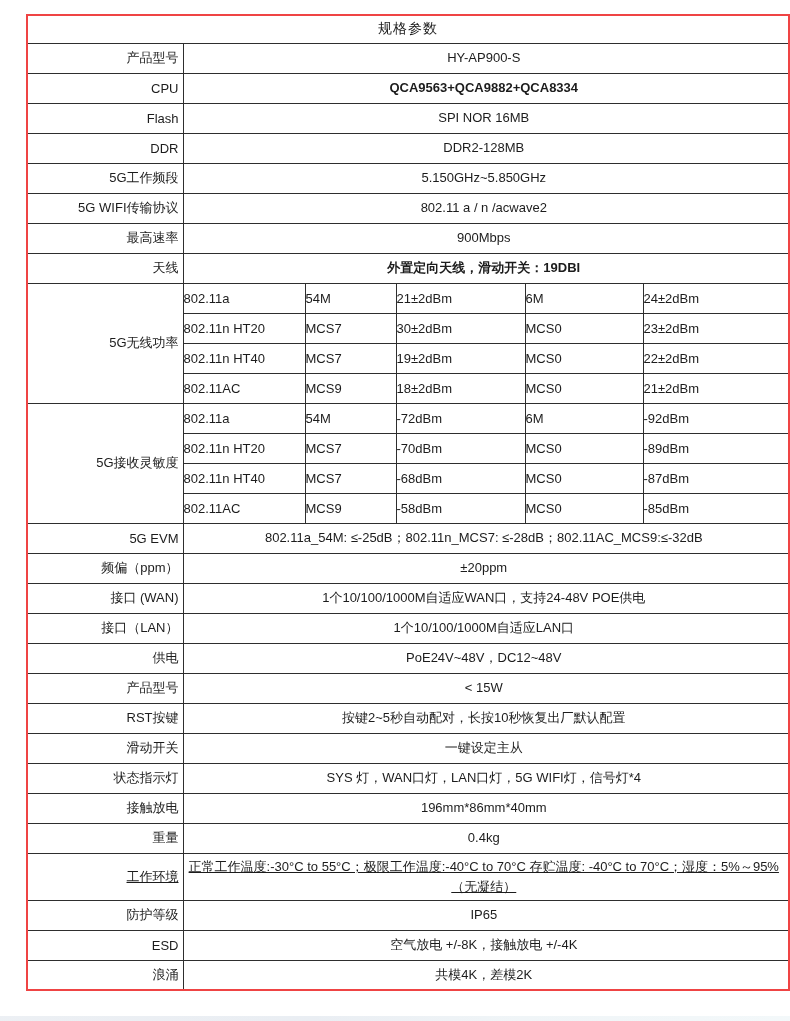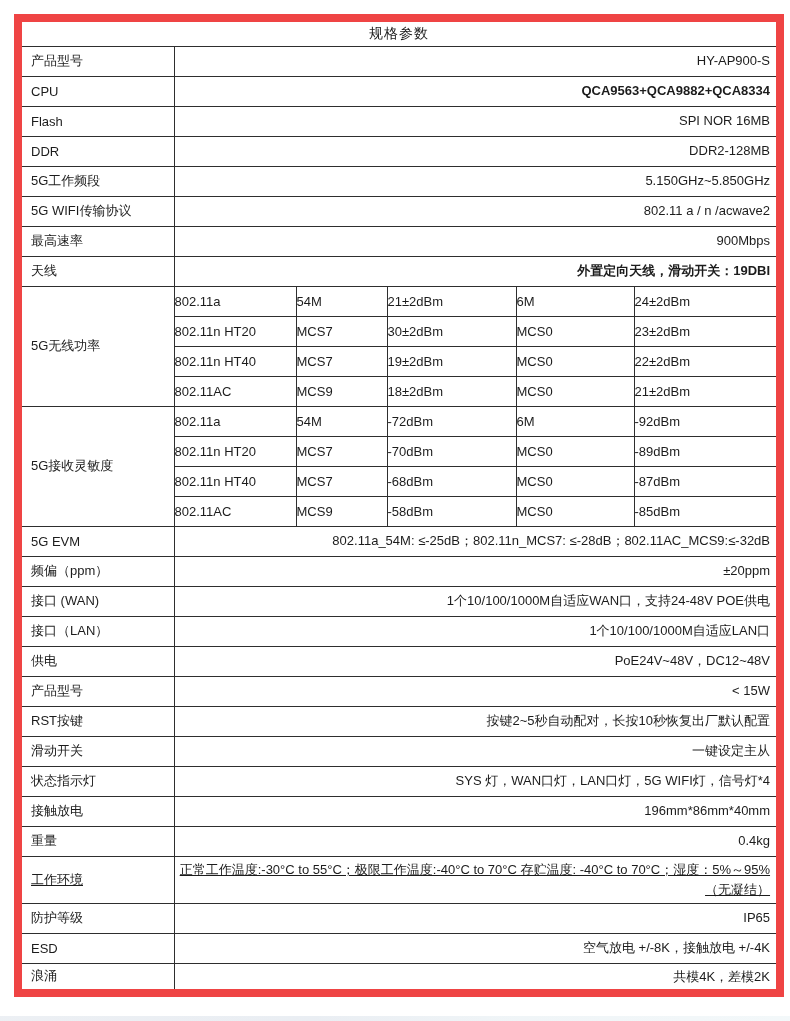--- a/index.html
+++ b/index.html
@@ -6,48 +6,48 @@
   html, body {
     width: 790px; height: 1021px;
     background: #ffffff;
     font-family: "Liberation Sans", sans-serif;
     color: #1c1c1c;
     position: relative;
     overflow: hidden;
   }
   .spec-table {
     position: absolute;
-    left: 14px; top: 14px;
+    left: 26px; top: 14px;
     width: 762px;
     border-collapse: collapse;
     table-layout: fixed;
-    border: 8px solid #ef4444;
+    border: 2px solid #ef4444;
   }
   .spec-table th, .spec-table td {
     border: 1px solid #2e2e2e;
     vertical-align: middle;
     font-size: 13px;
     overflow: hidden;
   }
   .spec-table thead th {
     height: 28px;
     font-size: 14px;
     font-weight: 500;
     text-align: center;
     letter-spacing: 1px;
   }
   .spec-table tbody tr { height: 30px; }
   .spec-table tbody tr.tall { height: 47px; text-decoration: underline; }
   .label-cell {
-    text-align: left;
+    text-align: right;
     padding-left: 9px;
     padding-right: 4px;
   }
   .value-cell {
-    text-align: right;
+    text-align: center;
     padding-left: 2px;
     padding-right: 6px;
     line-height: 1.5;
   }
   .value-cell.bold { font-weight: 700; }
   .matrix-cell { }
   .bottom-strip {
     position: absolute;
     left: 0; top: 1016px;
     width: 790px; height: 5px;

